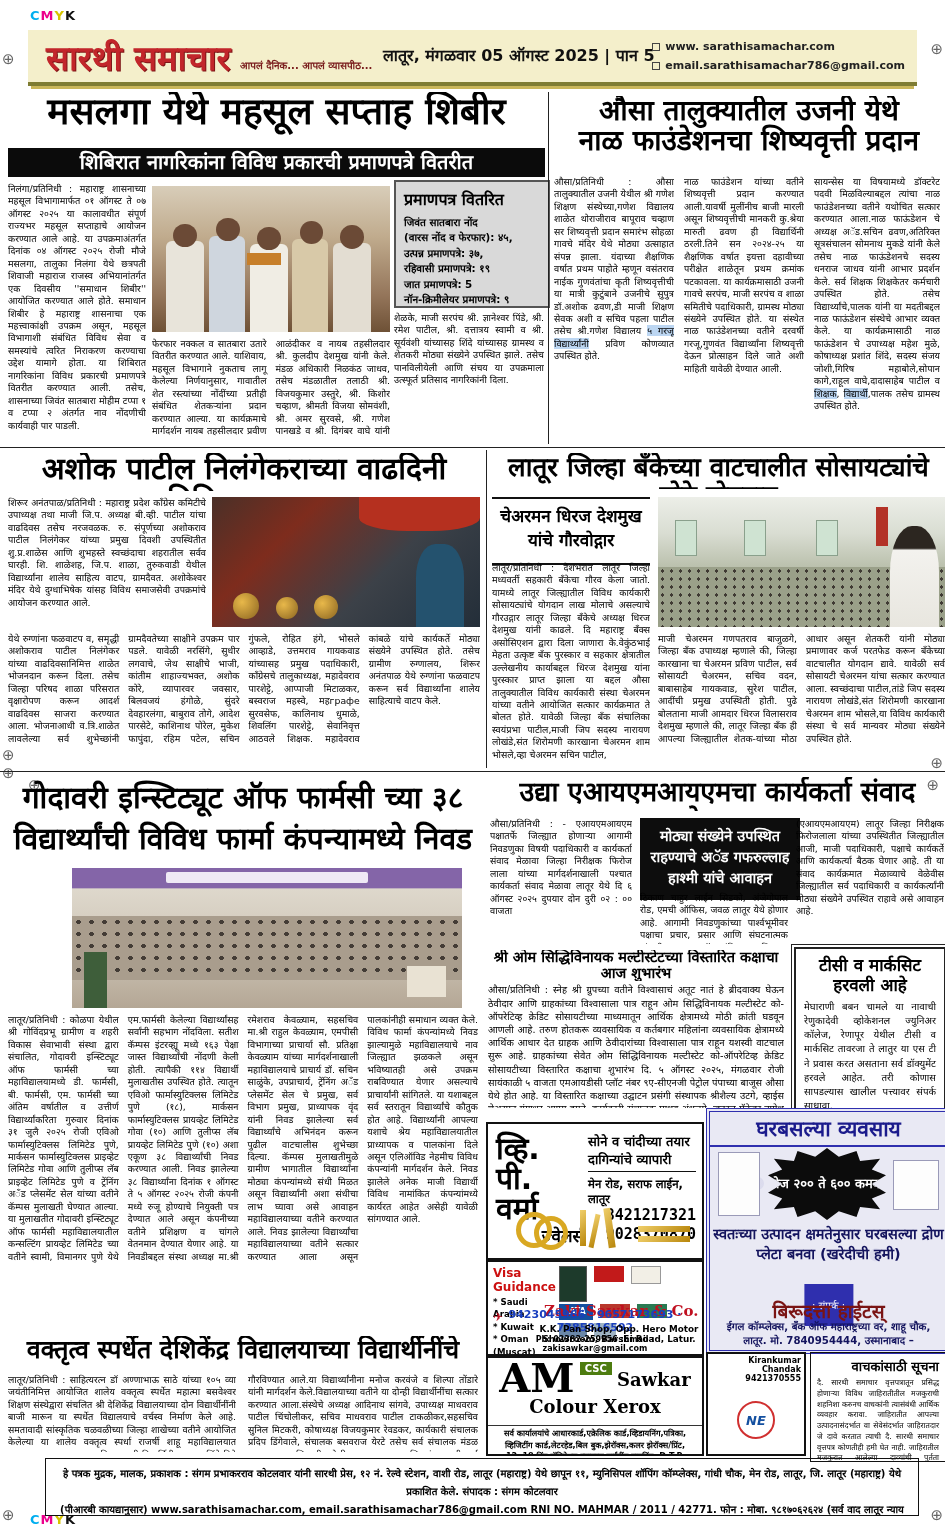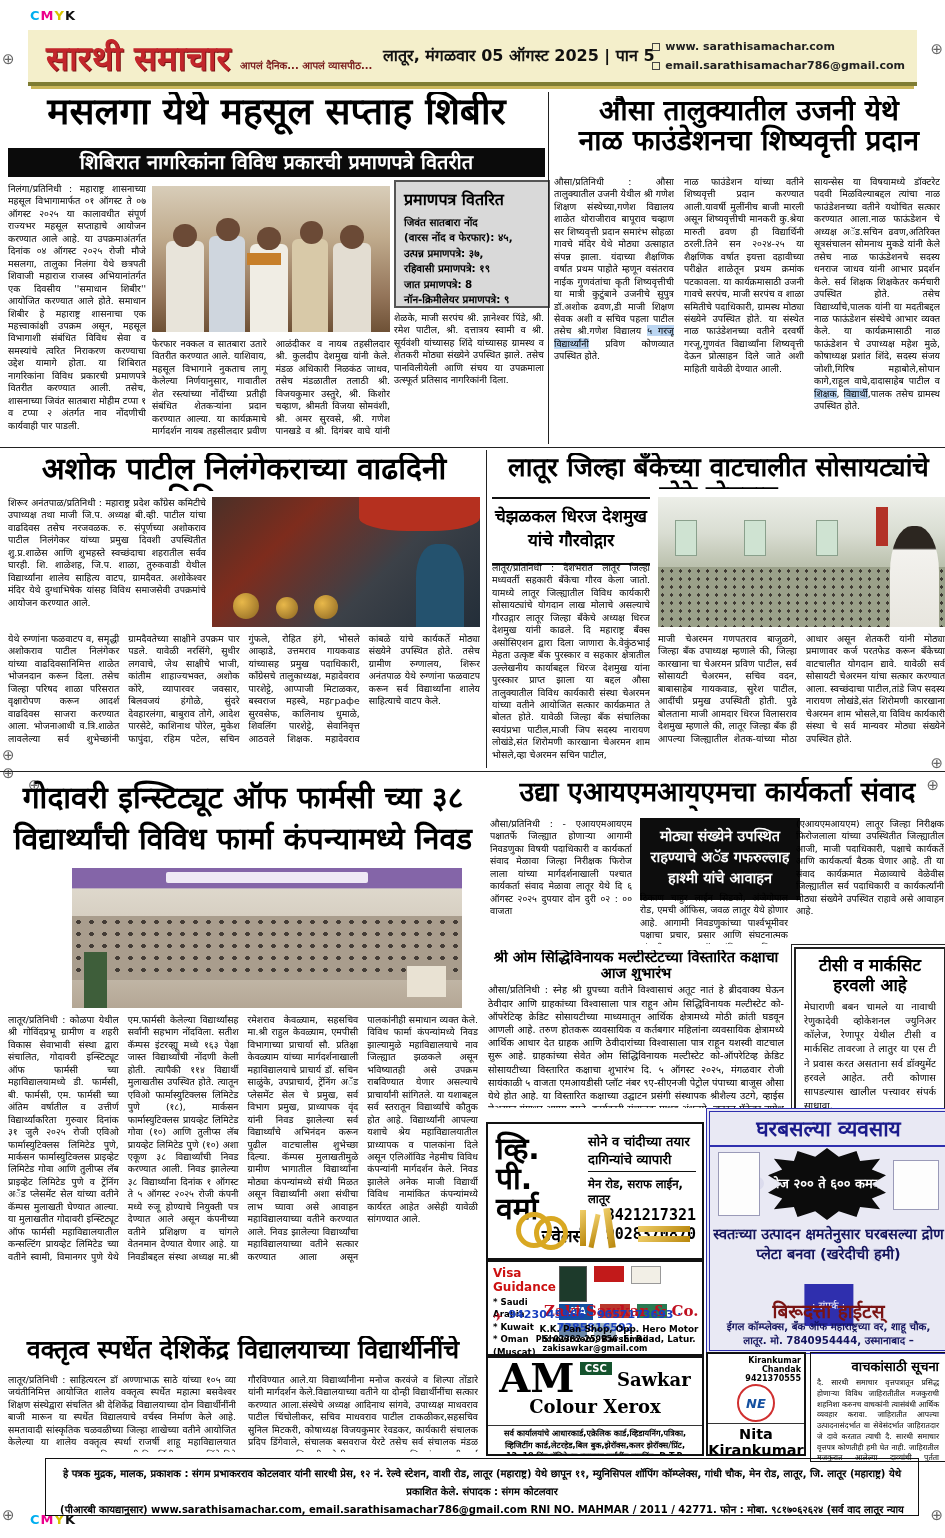--- a/index.html
+++ b/index.html
@@ -77,26 +77,26 @@
   .ghar .addr{position:absolute;left:4px;right:4px;top:208px;text-align:center;color:#14145e;font-weight:700;font-size:10.2px;line-height:1.35;}
   .zaki{border:2px solid #111;}
   .zaki .vg{color:#cc1111;font-weight:800;font-size:12px;}
   .zaki ul{list-style:none;margin:2px 0 0 0;padding:0;font-size:8.6px;font-weight:700;line-height:1.45;}
   .zaki .brand{color:#c01020;font-weight:800;font-size:15px;font-family:"DejaVu Serif",serif;}
   .zaki .phones{color:#1a3fbf;font-weight:800;font-size:11px;}
   .zaki .addr{font-size:8.8px;font-weight:700;margin-left:48px;}
   .chip{display:inline-block;vertical-align:top;margin:1px;}
   .amad{border:2px solid #111;text-align:center;}
   .amad .am{font-family:"DejaVu Serif",serif;font-weight:800;font-size:40px;line-height:.9;}
-  .amad .csc{display:inline-block;background:#14532d;color:#fff;font-weight:800;font-size:10px;padding:1px 5px;vertical-align:20px;}
+  .amad .csc{display:inline-block;background:#4d7c0f;color:#fff;font-weight:800;font-size:10px;padding:1px 5px;vertical-align:20px;}
   .amad .ttl{font-family:"DejaVu Serif",serif;font-weight:700;font-size:18px;vertical-align:6px;}
   .amad .lines{font-size:8.1px;font-weight:700;line-height:1.45;border-top:1px solid #333;margin-top:2px;padding:2px 2px 1px;}
   .nita{border:2px solid #111;text-align:center;}
   .nita .kk{font-size:8px;font-weight:700;text-align:right;padding:2px 3px 0;}
-  .nita .logo{width:34px;height:34px;border-radius:50%;border:2.5px solid #d03030;margin:1px auto;
+  .nita .logo{width:34px;height:34px;border-radius:50%;border:2.5px solid #d03030;margin:18px auto;
               display:flex;align-items:center;justify-content:center;color:#1450a0;font-weight:800;font-size:13px;font-style:italic;}
   .nita .brand{font-size:14.5px;font-weight:700;border-top:1px solid #333;border-bottom:1px solid #333;padding:2px 0;}
   .rnotice{border:1.5px solid #111;padding:4px 6px;}
   .rnotice h4{margin:0 0 3px;text-align:right;font-size:13px;font-weight:700;}
   .rnotice p{margin:0;font-size:7.6px;line-height:1.42;text-align:justify;}
   .imprint{position:absolute;border:1.5px solid #111;text-align:center;font-size:10px;font-weight:600;line-height:1.8;padding:6px 10px;overflow:hidden;}
   .subbox{border-top:2px solid #111;border-bottom:2px solid #111;font-weight:800;text-align:center;}
   .blackbox{background:#0d0d0d;color:#fff;font-weight:800;text-align:center;padding:8px 6px;font-size:14.5px;line-height:1.45;}
 </style>
 </head>
@@ -142,21 +142,21 @@
     <div class="p-head" style="left:79%;top:27%;width:10%;height:16%;"></div>
     <div style="position:absolute;left:40%;top:46%;width:14%;height:8%;background:#c77f2a;"></div>
   </div>
   <div class="abs body-txt cols2" style="left:152px;top:338px;width:238px;height:100px;">फेरफार नक्कल व सातबारा उतारे वितरीत करण्यात आले. याशिवाय, महसूल विभागाने नुकताच लागू केलेल्या निर्णयानुसार, गावातील शेत रस्त्यांच्या नोंदींच्या प्रतीही संबंधित शेतकऱ्यांना प्रदान करण्यात आल्या. या कार्यक्रमाचे मार्गदर्शन नायब तहसीलदार प्रवीण आळंदीकर व नायब तहसीलदार श्री. कुलदीप देशमुख यांनी केले. मंडळ अधिकारी निळकंठ जाधव, तसेच मंडळातील तलाठी श्री. विजयकुमार उस्तुरे, श्री. किशोर चव्हाण, श्रीमती विजया सोमवंशी, श्री. अमर सुरवसे, श्री. गणेश पानखडे व श्री. दिगंबर वाघे यांनी शिबिराचे आयोजन यशस्वीरीत्या पार पाडले.</div>
   <div class="certbox" style="left:394px;top:180px;width:136px;height:112px;">
     <h3>प्रमाणपत्र वितरित</h3>
     <div>जिवंत सातबारा नोंद</div>
     <div>(वारस नोंद व फेरफार): ४५,</div>
     <div>उत्पन्न प्रमाणपत्रे: ३७,</div>
     <div>रहिवासी प्रमाणपत्रे: १९</div>
-    <div>जात प्रमाणपत्रे: 8</div>
+    <div>जात प्रमाणपत्रे: 5</div>
     <div>नॉन-क्रिमीलेयर प्रमाणपत्रे: ९</div>
     <div>इतर प्रकारची प्रमाणपत्रे: २१</div>
   </div>
   <div class="abs body-txt" style="left:394px;top:312px;width:150px;height:126px;">शेळके, माजी सरपंच श्री. ज्ञानेश्वर पिंडे, श्री. रमेश पाटील, श्री. दत्तात्रय स्वामी व श्री. सूर्यवंशी यांच्यासह शिंदे यांच्यासह ग्रामस्थ व शेतकरी मोठ्या संख्येने उपस्थित झाले. तसेच पानविलीयेली आणि संचय या उपक्रमाला उत्स्फूर्त प्रतिसाद नागरिकांनी दिला.</div>
 
   <div class="vrule" style="left:548px;top:92px;height:352px;"></div>
   <div class="abs headline" style="left:554px;top:96px;width:390px;height:74px;font-size:28px;text-align:center;">
     <div>औसा तालुक्यातील उजनी येथे</div>
     <div>नाळ फाउंडेशनचा शिष्यवृत्ती प्रदान</div>
   </div>
@@ -176,21 +176,21 @@
     <div class="red-top"></div>
     <div class="brass" style="left:8%;width:26px;height:26px;"></div>
     <div class="brass" style="left:24%;width:22px;height:22px;"></div>
     <div class="brass" style="left:38%;width:24px;height:24px;"></div>
     <div style="position:absolute;right:6%;bottom:0;width:18%;height:64%;background:#24526e;border-radius:40% 40% 0 0;"></div>
   </div>
   <div class="abs body-txt cols4" style="left:8px;top:633px;width:472px;height:134px;">येथे रुग्णांना फळवाटप व, समृद्धी अशोकराव पाटील निलंगेकर यांच्या वाढदिवसानिमित्त शाळेत भोजनदान करून दिला. तसेच जिल्हा परिषद शाळा परिसरात वृक्षारोपण करून आदर्श वाढदिवस साजरा करण्यात आला. भोजनाआधी व.त्रि.शाळेत लावलेल्या सर्व शुभेच्छांनी ग्रामदैवतेच्या साक्षीने उपक्रम पार पडले. यावेळी नरसिंगे, सुधीर लगवाचे, जेथ साक्षीचे भाजी, कांतीम शाहाज्यभक्त, अशोक कोरे, व्यापारवर जवसार, बिलवजयं हंगोळे, सुंदरे देवहारलंगा, बाबुराव तोगे, आदेश पारसेटे, काशिनाथ पोरेल, मुकेश फापुंदा, रहिम पटेल, सचिन गुंफले, रोहित हंगे, भोसले आव्हाडे, उत्तमराव गायकवाड यांच्यासह प्रमुख पदाधिकारी, काँग्रेसचे तालुकाध्यक्ष, महादेवराव पारशेट्टे, आप्पाजी मिटाळकर, बस्वराज महस्वे, महграфе सुरवसेफ, कालिनाथ धुमाळे, शिवलिंग पारशेट्टे, सेवानिवृत्त आठवले शिक्षक. महादेवराव कांबळे यांचे कार्यकर्ते मोठ्या संख्येने उपस्थित होते. तसेच ग्रामीण रुग्णालय, शिरूर अनंतपाळ येथे रुग्णांना फळवाटप करून सर्व विद्यार्थ्यांना शालेय साहित्याचे वाटप केले.</div>
 
   <div class="vrule" style="left:486px;top:450px;height:318px;"></div>
   <div class="abs headline" style="left:492px;top:453px;width:453px;height:36px;font-size:26px;text-align:center;">लातूर जिल्हा बँकेच्या वाटचालीत सोसायट्यांचे मोठे योगदान</div>
-  <div class="abs subbox" style="left:492px;top:497px;width:158px;height:58px;font-size:17px;line-height:1.4;padding-top:6px;">चेझळकल धिरज देशमुख यांचे गौरवोद्गार</div>
+  <div class="abs subbox" style="left:492px;top:497px;width:158px;height:58px;font-size:17px;line-height:1.4;padding-top:6px;">चेअरमन धिरज देशमुख यांचे गौरवोद्गार</div>
   <div class="photo ph4" style="left:658px;top:497px;width:287px;height:130px;">
     <div class="win" style="left:6%;"></div>
     <div class="win" style="left:30%;"></div>
     <div class="win" style="left:55%;"></div>
     <div class="crowd"></div>
     <div class="flag"></div>
     <div class="speaker"></div>
   </div>
   <div class="abs body-txt" style="left:492px;top:562px;width:158px;height:206px;">लातूर/प्रतिनिधी : देशभरात लातूर जिल्हा मध्यवर्ती सहकारी बँकेचा गौरव केला जातो. यामध्ये लातूर जिल्ह्यातील विविध कार्यकारी सोसायट्यांचे योगदान लाख मोलाचे असल्याचे गौरउद्गार लातूर जिल्हा बँकेचे अध्यक्ष धिरज देशमुख यांनी काढले. दि महाराष्ट्र बँक्स असोसिएशन द्वारा दिला जाणारा के.वेकुंठभाई मेहता उत्कृष्ट बँक पुरस्कार व सहकार क्षेत्रातील उल्लेखनीय कार्याबद्दल धिरज देशमुख यांना पुरस्कार प्राप्त झाला या बद्दल औसा तालुक्यातील विविध कार्यकारी संस्था चेअरमन यांच्या वतीने आयोजित सत्कार कार्यक्रमात ते बोलत होते. यावेळी जिल्हा बँक संचालिका स्वयंप्रभा पाटील,माजी जिप सदस्य नारायण लोखंडे,संत शिरोमणी कारखाना चेअरमन शाम भोसले,व्हा चेअरमन सचिन पाटील,</div>
   <div class="abs body-txt cols2" style="left:658px;top:633px;width:287px;height:135px;">माजी चेअरमन गणपतराव बाजुळगे, जिल्हा बँक उपाध्यक्ष म्हणाले की, जिल्हा कारखाना चा चेअरमन प्रविण पाटील, सर्व सोसायटी चेअरमन, सचिव वदन, बाबासाहेब गायकवाड, सुरेश पाटील, आदींची प्रमुख उपस्थिती होती. पुढे बोलताना माजी आमदार धिरज विलासराव देशमुख म्हणाले की, लातूर जिल्हा बँक ही आपल्या जिल्ह्यातील शेतक-यांच्या मोठा आधार असून शेतकरी यांनी मोठ्या प्रमाणावर कर्ज परतफेड करून बँकेच्या वाटचालीत योगदान द्यावे. यावेळी सर्व सोसायटी चेअरमन यांचा सत्कार करण्यात आला. स्वच्छंदाचा पाटील,तांडे जिप सदस्य नारायण लोखंडे,संत शिरोमणी कारखाना चेअरमन शाम भोसले,या विविध कार्यकारी संस्था चे सर्व मान्यवर मोठ्या संख्येने उपस्थित होते.</div>

